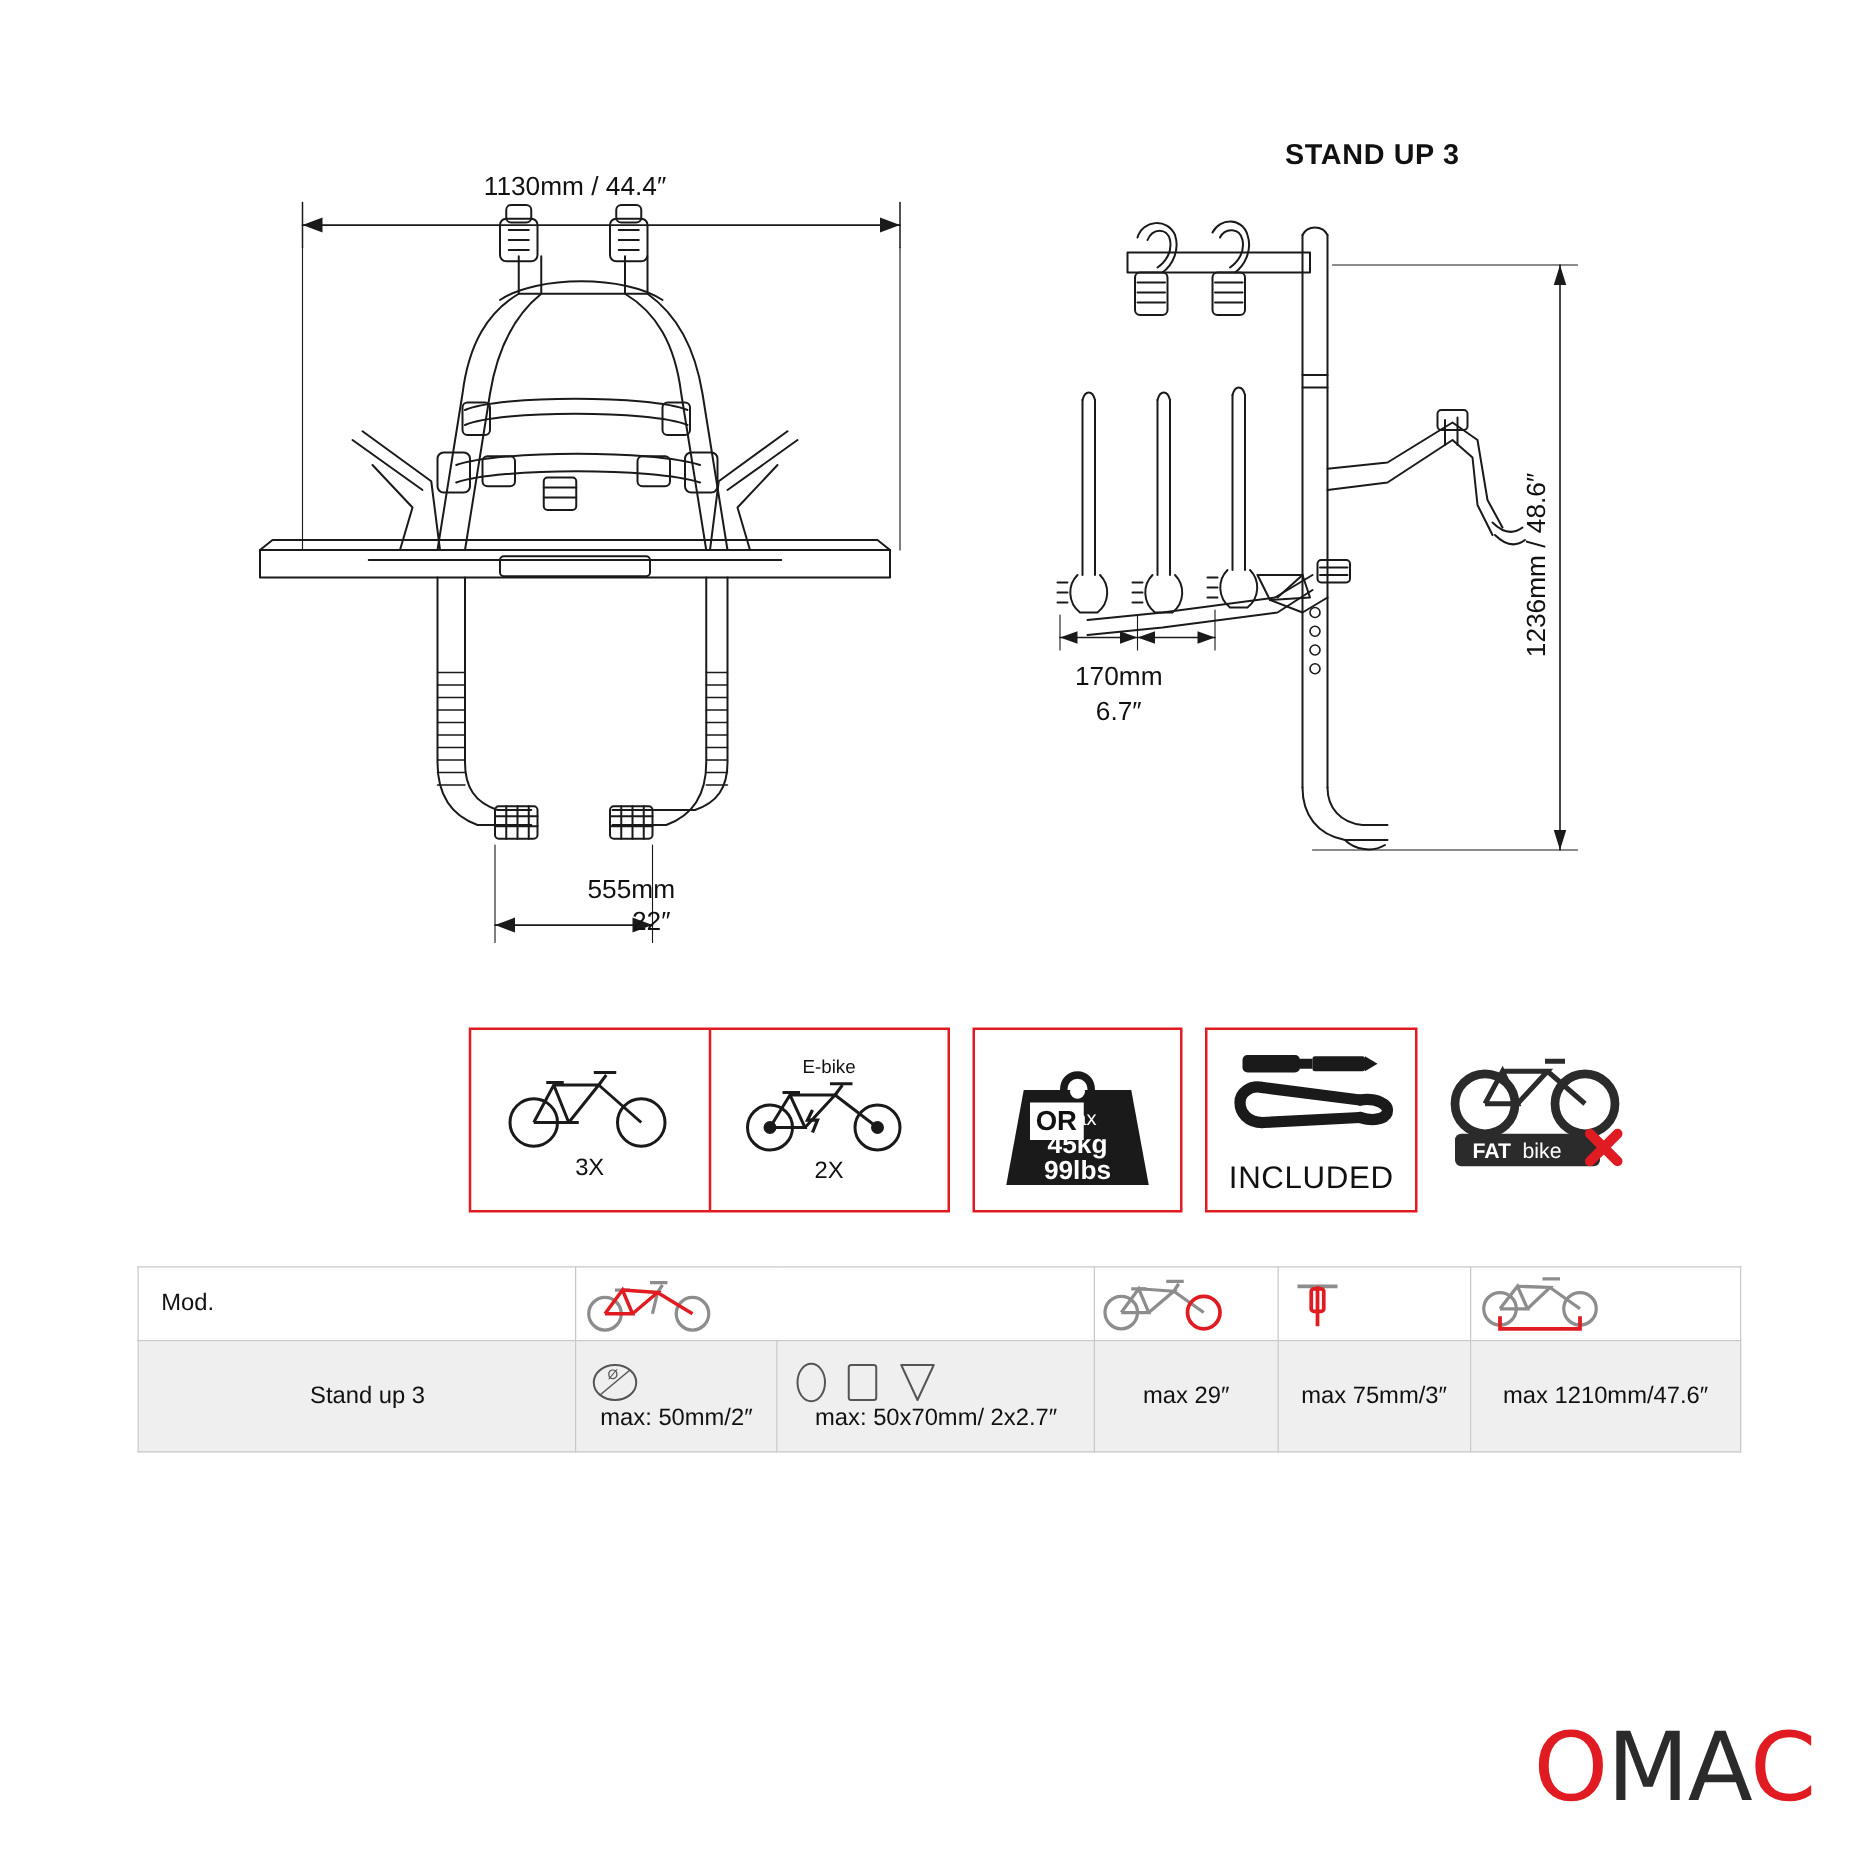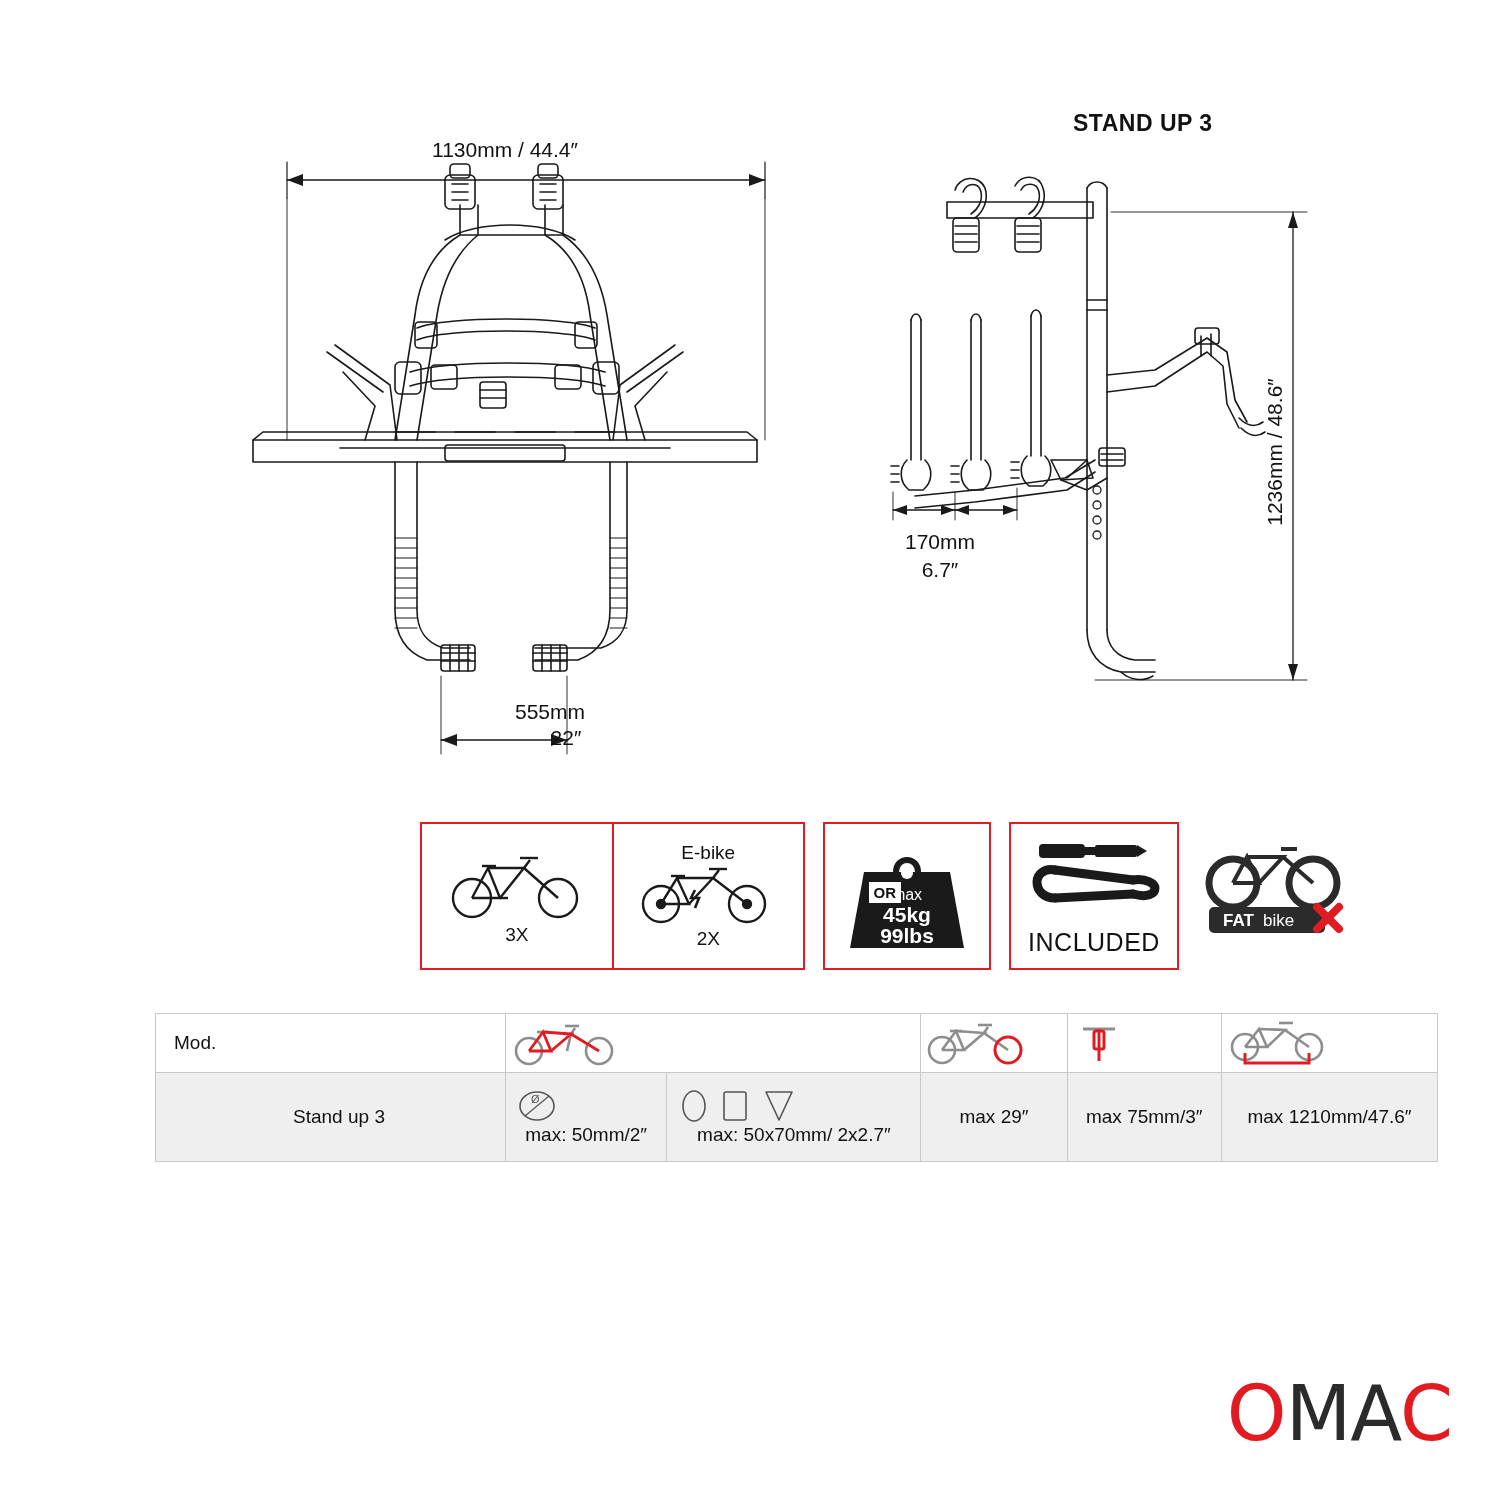--- a/index.html
+++ b/index.html
@@ -4,21 +4,21 @@
 <style>
   html,body{margin:0;padding:0;}
   body{
     width:1500px;height:1500px;
     background:#ffffff;
     font-family:"Liberation Sans", sans-serif;
     color:#111;
     position:relative;
     overflow:hidden;
   }
-  .page{position:absolute;inset:0;margin-left:45px;}
+  .page{position:absolute;inset:0;}
 
   
   .title-stand-up{
     position:absolute;left:1028px;top:110px;
     font-size:23px;font-weight:bold;letter-spacing:.5px;color:#111;
   }
 
   
   .dim{position:absolute;font-size:21px;color:#111;text-align:center;white-space:nowrap;}
   .dim.two-line{line-height:1.15;}
@@ -34,24 +34,24 @@
   svg{display:block;}
   .draw{position:absolute;}
 
   
   .features{position:absolute;left:375px;top:822px;display:flex;align-items:flex-start;}
   .fbox{border:2.5px solid #e11b22;box-sizing:border-box;display:flex;}
   .bikebox{width:385px;height:148px;}
   .bikecell{flex:1;display:flex;flex-direction:column;align-items:center;justify-content:center;position:relative;}
   .bikecell.first{border-right:2.5px solid #e11b22;}
   .cell-label{font-size:19px;margin-top:2px;}
-  .ebike-top{font-size:19px;margin-bottom:0px;}
+  .ebike-top{font-size:15px;margin-bottom:0px;}
   .or-badge{
     position:absolute;left:calc(50% - 20px);top:60px;
-    background:#fff;padding:2px 5px;font-size:15px;font-weight:bold;z-index:5;
+    background:#fff;padding:2px 5px;font-size:22px;font-weight:bold;z-index:5;
   }
   .weightbox{width:168px;height:148px;margin-left:18px;align-items:center;justify-content:center;}
   .includedbox{width:170px;height:148px;margin-left:18px;flex-direction:column;align-items:center;justify-content:center;}
   .included-label{font-size:25px;letter-spacing:.5px;margin-top:4px;}
   .fatbike{margin-left:18px;width:160px;height:148px;display:flex;align-items:center;justify-content:center;}
 
   
   .table{
     position:absolute;left:110px;top:1013px;width:1283px;
     border-collapse:collapse;font-size:19px;

